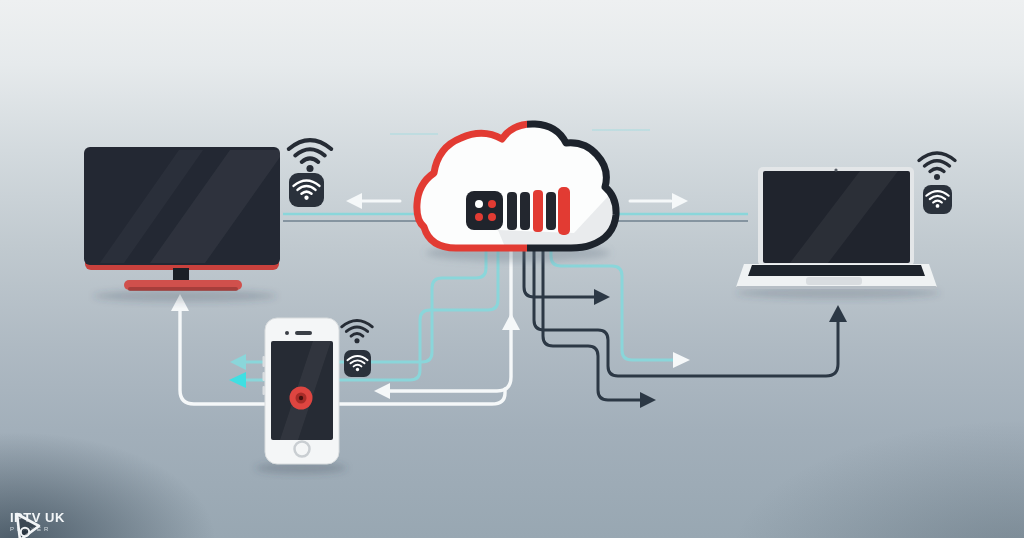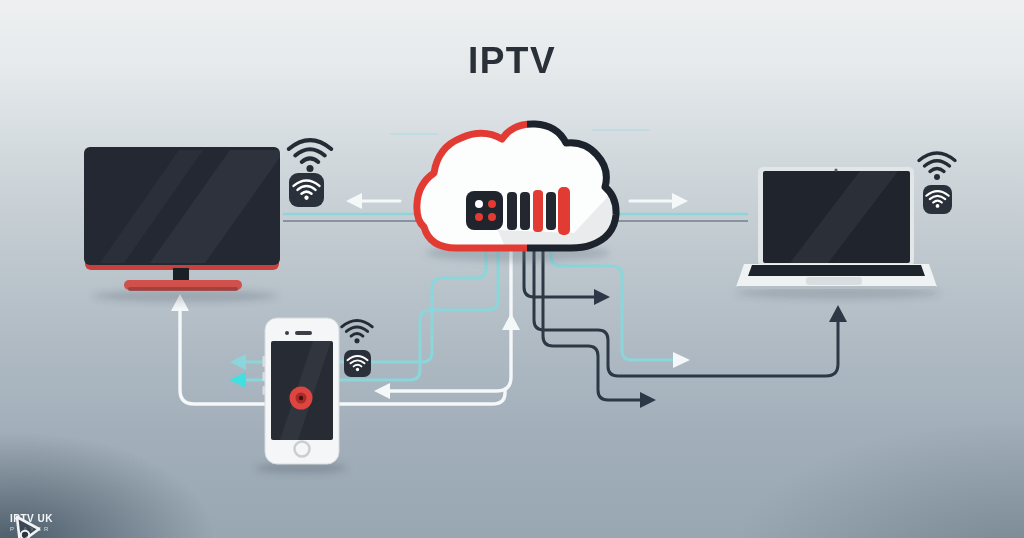--- a/index.html
+++ b/index.html
@@ -8,21 +8,21 @@
     background:
       radial-gradient(280px 150px at 14px 540px, rgba(28,44,58,.60), rgba(28,44,58,0) 72%),
       radial-gradient(420px 200px at 1024px 560px, rgba(40,56,68,.28), rgba(40,56,68,0) 70%),
       linear-gradient(180deg,#eef0f1 0%,#e6eaec 12%,#d3dade 28%,#c0c9cf 46%,#afbac3 64%,#a2afba 80%,#98a7b2 100%);
   }
   .title{position:absolute;top:40px;left:0;width:1024px;text-align:center;
     font-size:37px;font-weight:bold;letter-spacing:1.5px;color:#2a3038;}
   svg{position:absolute;top:0;left:0;}
   .logo{position:absolute;left:10px;bottom:6px;display:flex;align-items:center;gap:6px;}
   .logo-txt{display:flex;flex-direction:column;line-height:1;}
-  .logo-brand{font-size:10px;font-weight:bold;color:#f3f6f8;letter-spacing:.5px;}
+  .logo-brand{font-size:13px;font-weight:bold;color:#f3f6f8;letter-spacing:.5px;}
   .logo-sub{font-size:6px;letter-spacing:3px;color:rgba(240,246,249,.8);margin-top:2px;}
 </style>
 </head>
 <body>
 
 <div class="stage">
 
   <svg width="1024" height="538" viewBox="0 0 1024 538">
     <defs>
       <g id="wifi-glyph">
@@ -165,21 +165,20 @@
       <rect x="923" y="185" width="29" height="29" rx="8" fill="#2a313b"></rect>
       <use href="#wifi-glyph" transform="translate(937.5,201) scale(0.62)" style="color:#ffffff"></use>
     </g>
     <g>
       <use href="#wifi-glyph" transform="translate(357,334) scale(0.85)" style="color:#262c35"></use>
       <rect x="344" y="350" width="27" height="27" rx="7" fill="#2a313b"></rect>
       <use href="#wifi-glyph" transform="translate(357.5,365) scale(0.56)" style="color:#ffffff"></use>
     </g>
   </svg>
 
-  <div class="title">IPTV</div>
 
   <div class="logo">
     <svg width="34" height="34" viewBox="0 0 34 34">
       <path d="M7 3 L29 15 L10 29 Z" fill="rgba(22,32,42,.45)" stroke="#f2f5f7" stroke-width="2.6" stroke-linejoin="round"></path>
       <circle cx="15" cy="21" r="4.2" fill="rgba(22,32,42,.4)" stroke="#f2f5f7" stroke-width="2"></circle>
     </svg>
     <div class="logo-txt">
       <span class="logo-brand">IPTV UK</span>
       <span class="logo-sub">PLAYER</span>
     </div>

